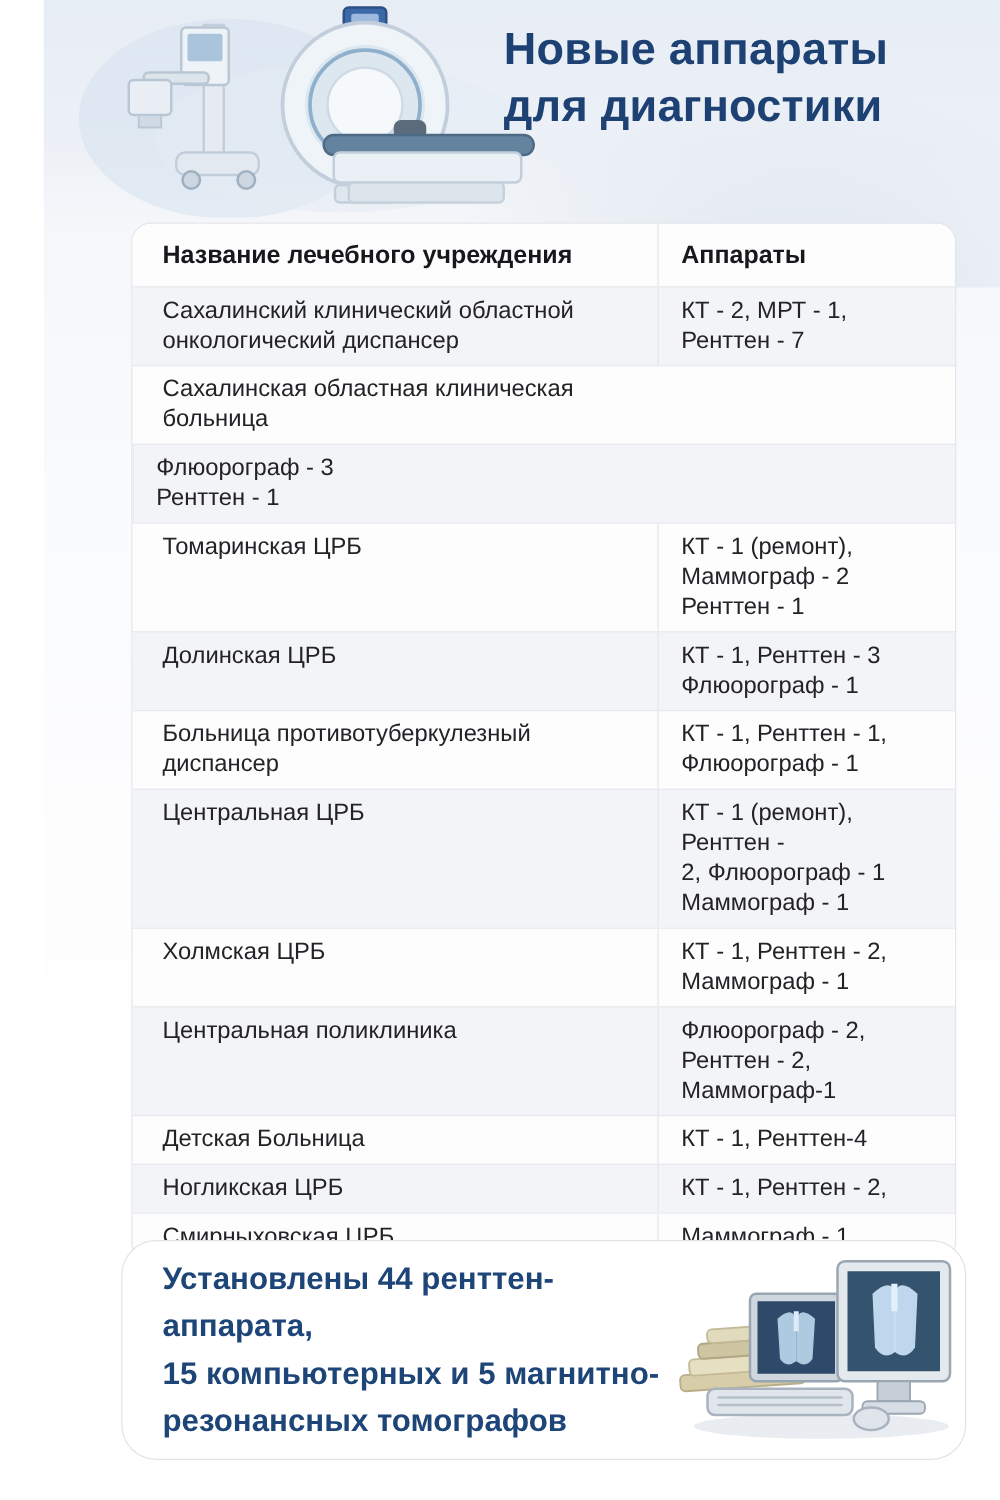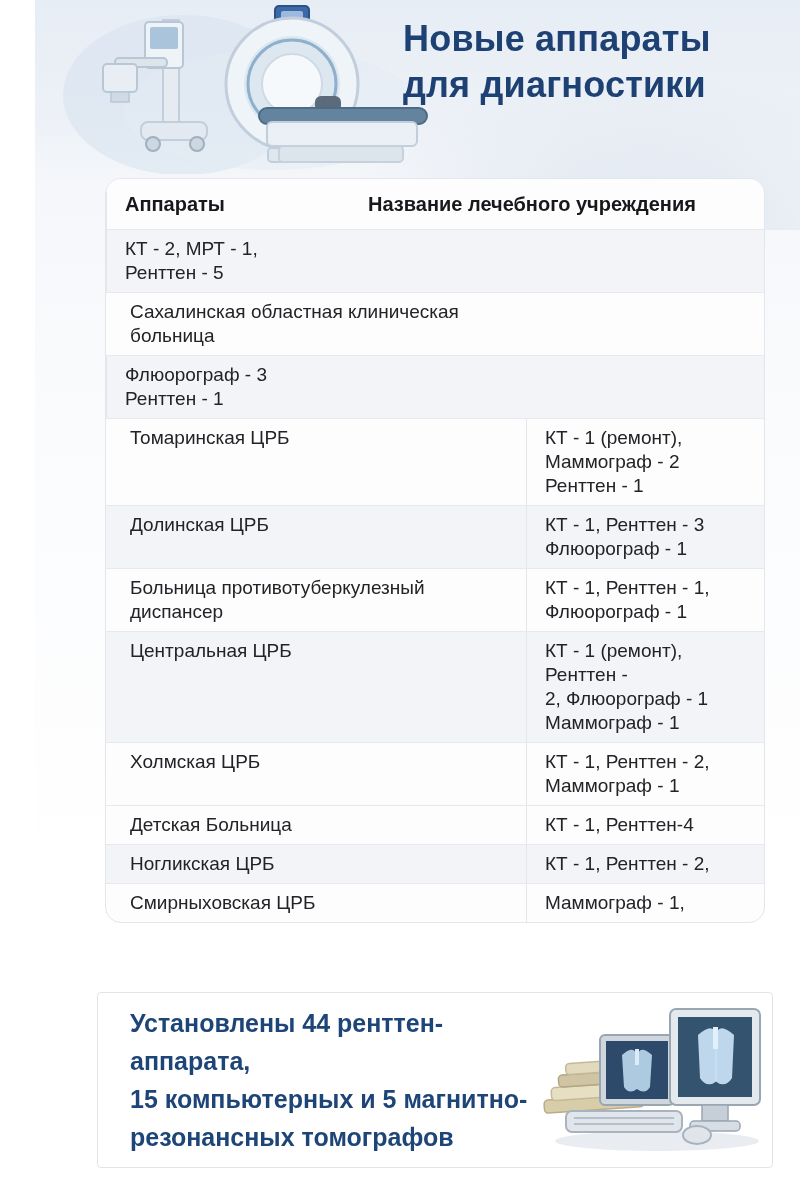--- a/index.html
+++ b/index.html
@@ -35,21 +35,21 @@
   .t-row{display:flex;border-top:1px solid #e8e9ed;}
   .t-row.head{border-top:none;background:#fdfdfe;}
   .t-row.alt{background:#f3f4f7;}
   .cell{box-sizing:border-box;font-size:19px;line-height:24px;color:#232327;padding:7px 16px 7px 24px;}
   .c1{flex:0 0 420px;}
   .c2{flex:1;border-left:1px solid #e4e6ea;padding-left:18px;white-space:pre-line;}
   .head .cell{font-weight:bold;font-size:20px;color:#18181c;padding-top:13px;padding-bottom:13px;}
   
   .footer-card{
     position:absolute;left:62px;top:992px;width:676px;height:176px;
-    background:#ffffff;border:1px solid #e0e4e9;border-radius:4px;
+    background:#ffffff;border:1px solid #e0e4e9;border-radius:28px;
     box-sizing:border-box;display:flex;align-items:center;gap:6px;
     padding:0 8px 0 32px;
   }
   .summary{
     flex:1;margin:0;font-size:25px;font-weight:bold;line-height:38px;
     color:#1e4578;white-space:pre-line;
   }
   .footer-illo{flex:0 0 222px;height:158px;}
   svg{display:block;}
 </style>
@@ -94,27 +94,28 @@
           <circle cx="134" cy="144" r="7" fill="#cdd7e1" stroke="#9fb0c0" stroke-width="2"></circle>
         </g>
       </svg>
     </div>
     <h1 class="title">Новые аппараты
 для диагностики</h1>
   </div>
 
   <div class="table-card">
     <div class="t-row head">
+      <div class="cell c1">Название лечебного учреждения</div>
       <div class="cell c2">Аппараты</div>
-      <div class="cell c1">Название лечебного учреждения</div>
     </div>
     <div>
         <div class="t-row alt">
+          <div class="cell c1">Сахалинский клинический областной онкологический диспансер</div>
           <div class="cell c2">КТ - 2, МРТ - 1,
-Ренттен - 5</div>
+Ренттен - 7</div>
         </div>
         <div class="t-row">
           <div class="cell c1">Сахалинская областная клиническая больница</div>
         </div>
         <div class="t-row alt">
           <div class="cell c2">Флюорограф - 3
 Ренттен - 1</div>
         </div>
         <div class="t-row">
           <div class="cell c1">Томаринская ЦРБ</div>
@@ -135,20 +136,25 @@
         <div class="t-row alt">
           <div class="cell c1">Центральная ЦРБ</div>
           <div class="cell c2">КТ - 1 (ремонт), Ренттен -
 2, Флюорограф - 1
 Маммограф - 1</div>
         </div>
         <div class="t-row">
           <div class="cell c1">Холмская ЦРБ</div>
           <div class="cell c2">КТ - 1, Ренттен - 2,
 Маммограф - 1</div>
+        </div>
+        <div class="t-row alt">
+          <div class="cell c1">Центральная поликлиника</div>
+          <div class="cell c2">Флюорограф - 2,
+Ренттен - 2, Маммограф-1</div>
         </div>
         <div class="t-row">
           <div class="cell c1">Детская Больница</div>
           <div class="cell c2">КТ - 1, Ренттен-4</div>
         </div>
         <div class="t-row alt">
           <div class="cell c1">Ногликская ЦРБ</div>
           <div class="cell c2">КТ - 1, Ренттен - 2,</div>
         </div>
         <div class="t-row">

